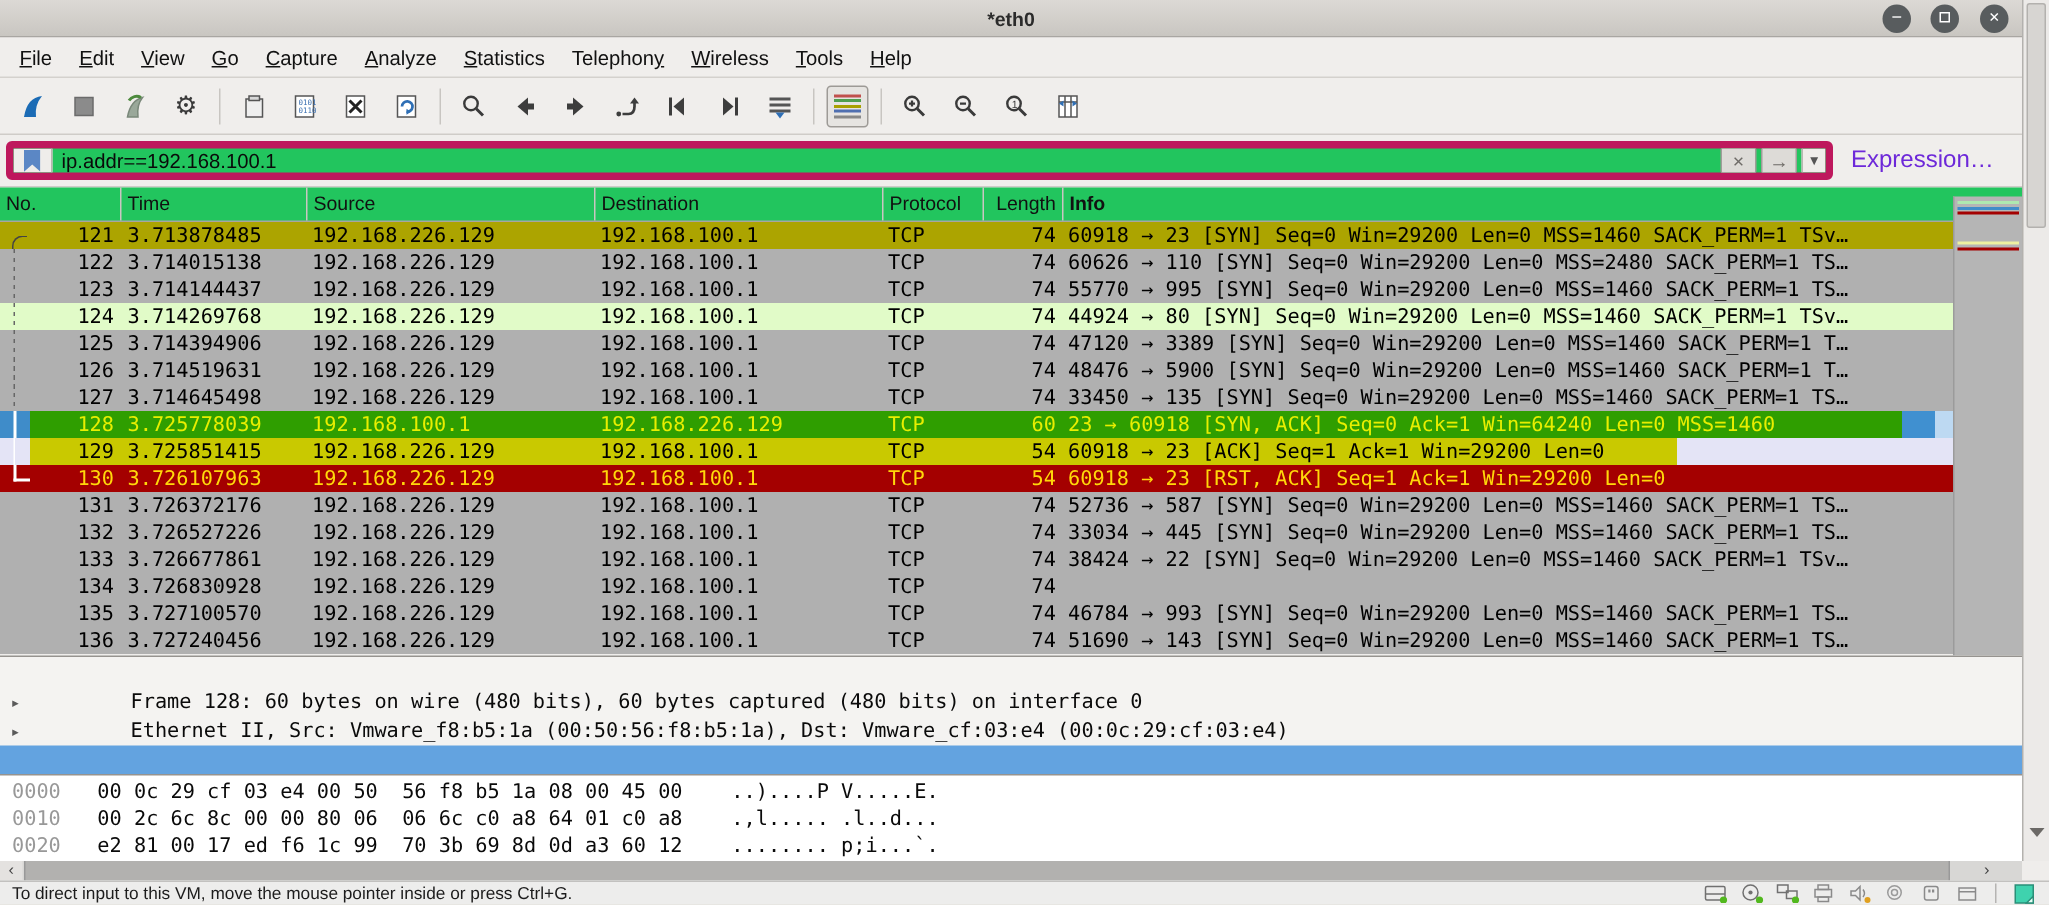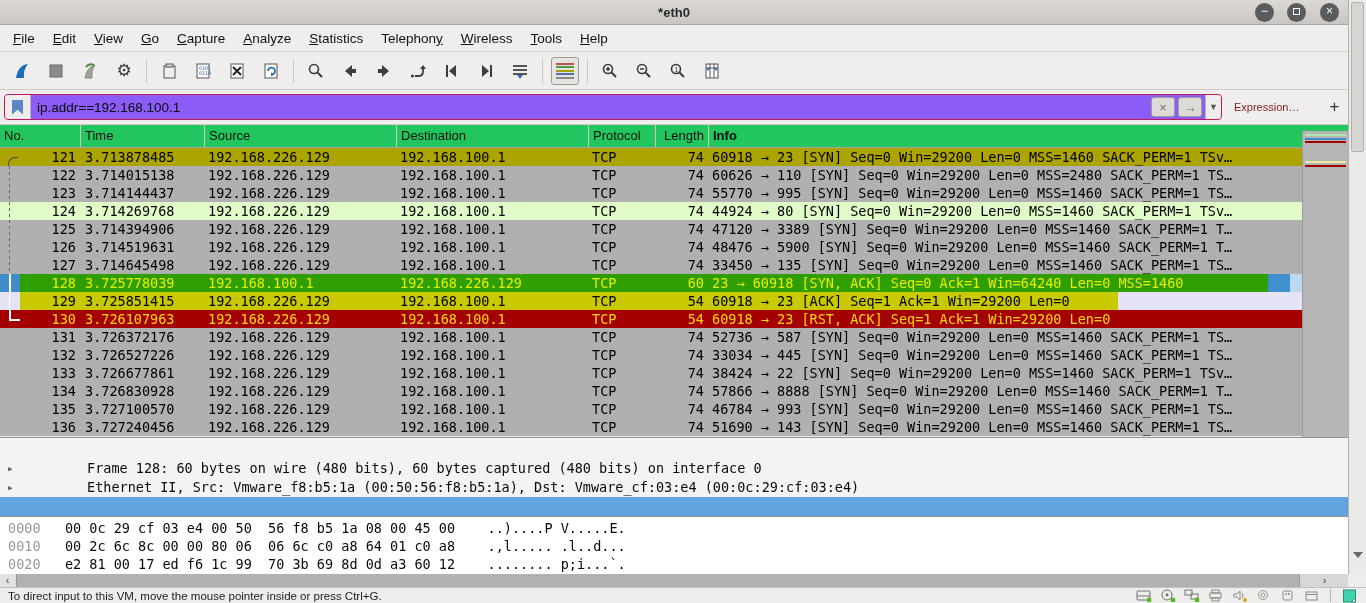--- a/index.html
+++ b/index.html
@@ -33,32 +33,32 @@
   .tbtn.pressed { background:#e6e4e1; border-color:#9d9a96; }
   .tsep { width:1px; height:24px; background:#c8c5c1; margin:0 5px; }
   .glyph { font-size:17px; color:#3a3a3a; line-height:1; }
   .stripes { width:18px; height:16px; display:flex; flex-direction:column; justify-content:space-between; }
   .stripes i { display:block; height:2px; }
 
   
   .filterbar { position:absolute; left:0; top:90px; width:1348px; height:35px;
     background:#f0eeec; border-bottom:1px solid #cfccc8; display:flex; align-items:center; padding:0 4px; }
   .filter-field { display:flex; align-items:center; height:26px; flex:0 0 1218px;
-    border:1px solid #be185d; border-radius:4px; overflow:hidden; background:#8b5cf6; }
+    border:5px solid #be185d; border-radius:4px; overflow:hidden; background:#22c55e; }
   .bookmark-btn { width:26px; height:100%; background:#efedea; border-right:1px solid #b9b6b2;
     display:flex; align-items:center; justify-content:center; }
   .bookmark-shape { width:11px; height:15px; background:#5b87c5;
     clip-path:polygon(0 0,100% 0,100% 100%,50% 68%,0 100%); }
   .filter-input { flex:1; border:none; outline:none; background:transparent;
     font-family:"Liberation Sans",sans-serif; font-size:13.5px; color:#0a0a0a; padding:0 6px; }
   .ffbtn { width:24px; height:20px; margin-right:3px; background:#dddbd7; border:1px solid #a09d99;
     border-radius:3px; color:#6e6b67; font-size:13px; display:flex; align-items:center; justify-content:center; }
   .ff-caret { width:16px; height:100%; background:#efedea; border-left:1px solid #b9b6b2;
     display:flex; align-items:center; justify-content:center; font-size:9px; color:#555; }
-  .expr-label { font-size:11px; color:#7f1d1d; margin-left:12px; }
+  .expr-label { font-size:16px; color:#6d28d9; margin-left:12px; }
   .fsep { width:1px; height:22px; background:#c8c5c1; margin:0 10px 0 14px; }
   .add-btn { font-size:17px; color:#333; padding:0 6px; }
 
   
   .plist-header { position:absolute; left:0; top:125px; width:1348px; height:23px;
     background:#22c55e; border-bottom:1px solid #a8a5a1; display:flex; font-size:13px; color:#111; }
   .hcell { line-height:22px; padding-left:4px; border-right:1px solid #c9c6c2; overflow:hidden; white-space:nowrap; }
   .hc0{width:81px;} .hc1{width:124px;} .hc2{width:192px;} .hc3{width:192px;}
   .hc4{width:67px;} .hc5{width:53px;text-align:center;} .hc6{flex:1; border-right:none;font-weight:bold;}
 
@@ -488,21 +488,20 @@
       </div>
 
       <div class="prow style-gray">
         <span class="pc c-rel rel-none"></span>
         <span class="pc c-no">134</span>
         <span class="pc c-time">3.726830928</span>
         <span class="pc c-src">192.168.226.129</span>
         <span class="pc c-dst">192.168.100.1</span>
         <span class="pc c-proto">TCP</span>
         <span class="pc c-len">74</span>
-        <span class="pc c-info">57866 → 8888 [SYN] Seq=0 Win=29200 Len=0 MSS=1460 SACK_PERM=1 T…</span>
       </div>
 
       <div class="prow style-gray">
         <span class="pc c-rel rel-none"></span>
         <span class="pc c-no">135</span>
         <span class="pc c-time">3.727100570</span>
         <span class="pc c-src">192.168.226.129</span>
         <span class="pc c-dst">192.168.100.1</span>
         <span class="pc c-proto">TCP</span>
         <span class="pc c-len">74</span>

